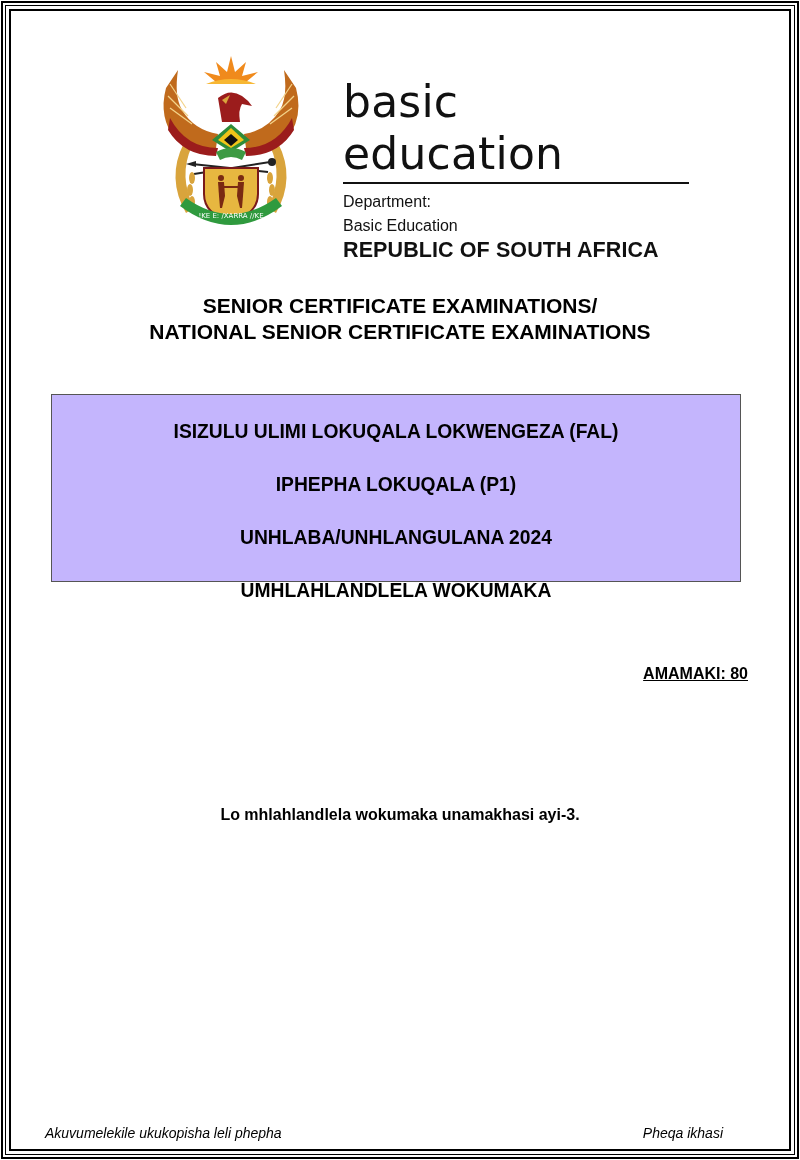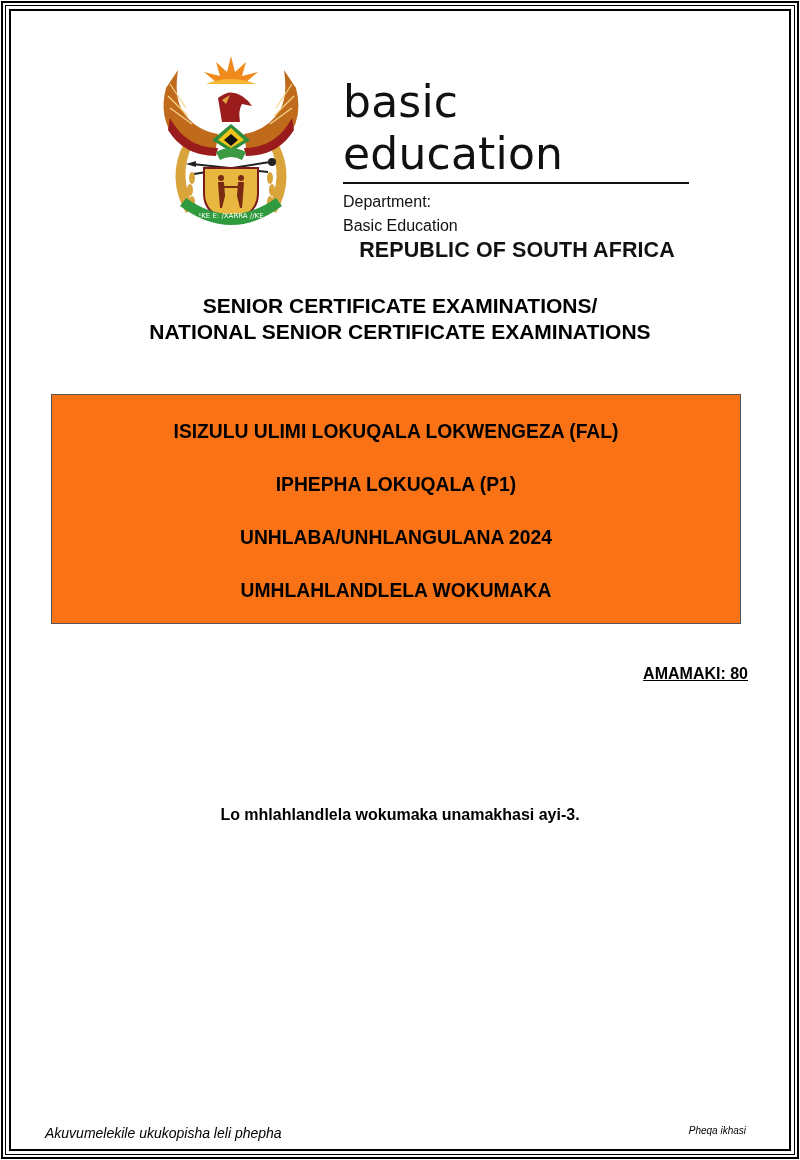--- a/index.html
+++ b/index.html
@@ -11,34 +11,34 @@
     .b2 { left: 5px; top: 5px; right: 5px; bottom: 5px; border: 1.5px solid #000; }
     .b3 { left: 9px; top: 9px; right: 9px; bottom: 9px; border: 2.5px solid #000; }
 
     .crest { position: absolute; left: 156px; top: 48px; width: 150px; height: 182px; }
 
     .brand { position: absolute; left: 343px; top: 76px; width: 348px; }
     .brand-title { font-family: "DejaVu Sans", sans-serif; font-size: 44px; line-height: 52px; letter-spacing: 0.2px; color: #111; font-weight: normal; }
     .brand-rule { height: 2px; background: #111; margin-top: 2px; width: 346px; }
     .brand-line { font-size: 16px; line-height: 24px; color: #111; }
     .brand-dept1 { margin-top: 6px; }
-    .brand-country { font-weight: bold; font-size: 21.5px; letter-spacing: 0.1px; text-align: center; }
+    .brand-country { font-weight: bold; font-size: 21.5px; letter-spacing: 0.1px; }
 
     .exam-heading { position: absolute; left: 0; right: 0; top: 282px; text-align: center; font-weight: bold; font-size: 21px; line-height: 26px; margin-top: 11px; }
 
-    .title-box { position: absolute; left: 51px; top: 394px; width: 690px; height: 230px; box-sizing: border-box; background: #f97316; border: 1px solid #555; }
+    .title-box { position: absolute; left: 51px; top: 394px; width: 690px; height: 188px; box-sizing: border-box; background: #c4b5fd; border: 1px solid #555; }
     .title-line { position: absolute; left: 0; right: 0; text-align: center; font-weight: bold; font-size: 20.5px; transform: scaleX(0.94); }
     .t1 { top: 24px; } .t2 { top: 77px; } .t3 { top: 130px; } .t4 { top: 183px; }
 
     .marks { position: absolute; right: 52px; top: 665px; font-weight: bold; font-size: 16px; text-decoration: underline; }
 
     .pages-note { position: absolute; left: 0; right: 0; top: 806px; text-align: center; font-weight: bold; font-size: 16px; }
 
     .footer-left { position: absolute; left: 45px; top: 1125px; font-style: italic; font-size: 14px; }
-    .footer-right { position: absolute; right: 54px; top: 1125px; font-style: italic; font-size: 10px; }
+    .footer-right { position: absolute; right: 77px; top: 1125px; font-style: italic; font-size: 14px; }
   </style>
 </head>
 <body>
 
 <div class="border b1"></div>
 <div class="border b2"></div>
 <div class="border b3"></div>
 
 <div class="crest">
   <svg width="150" height="182" viewBox="0 0 150 182">

